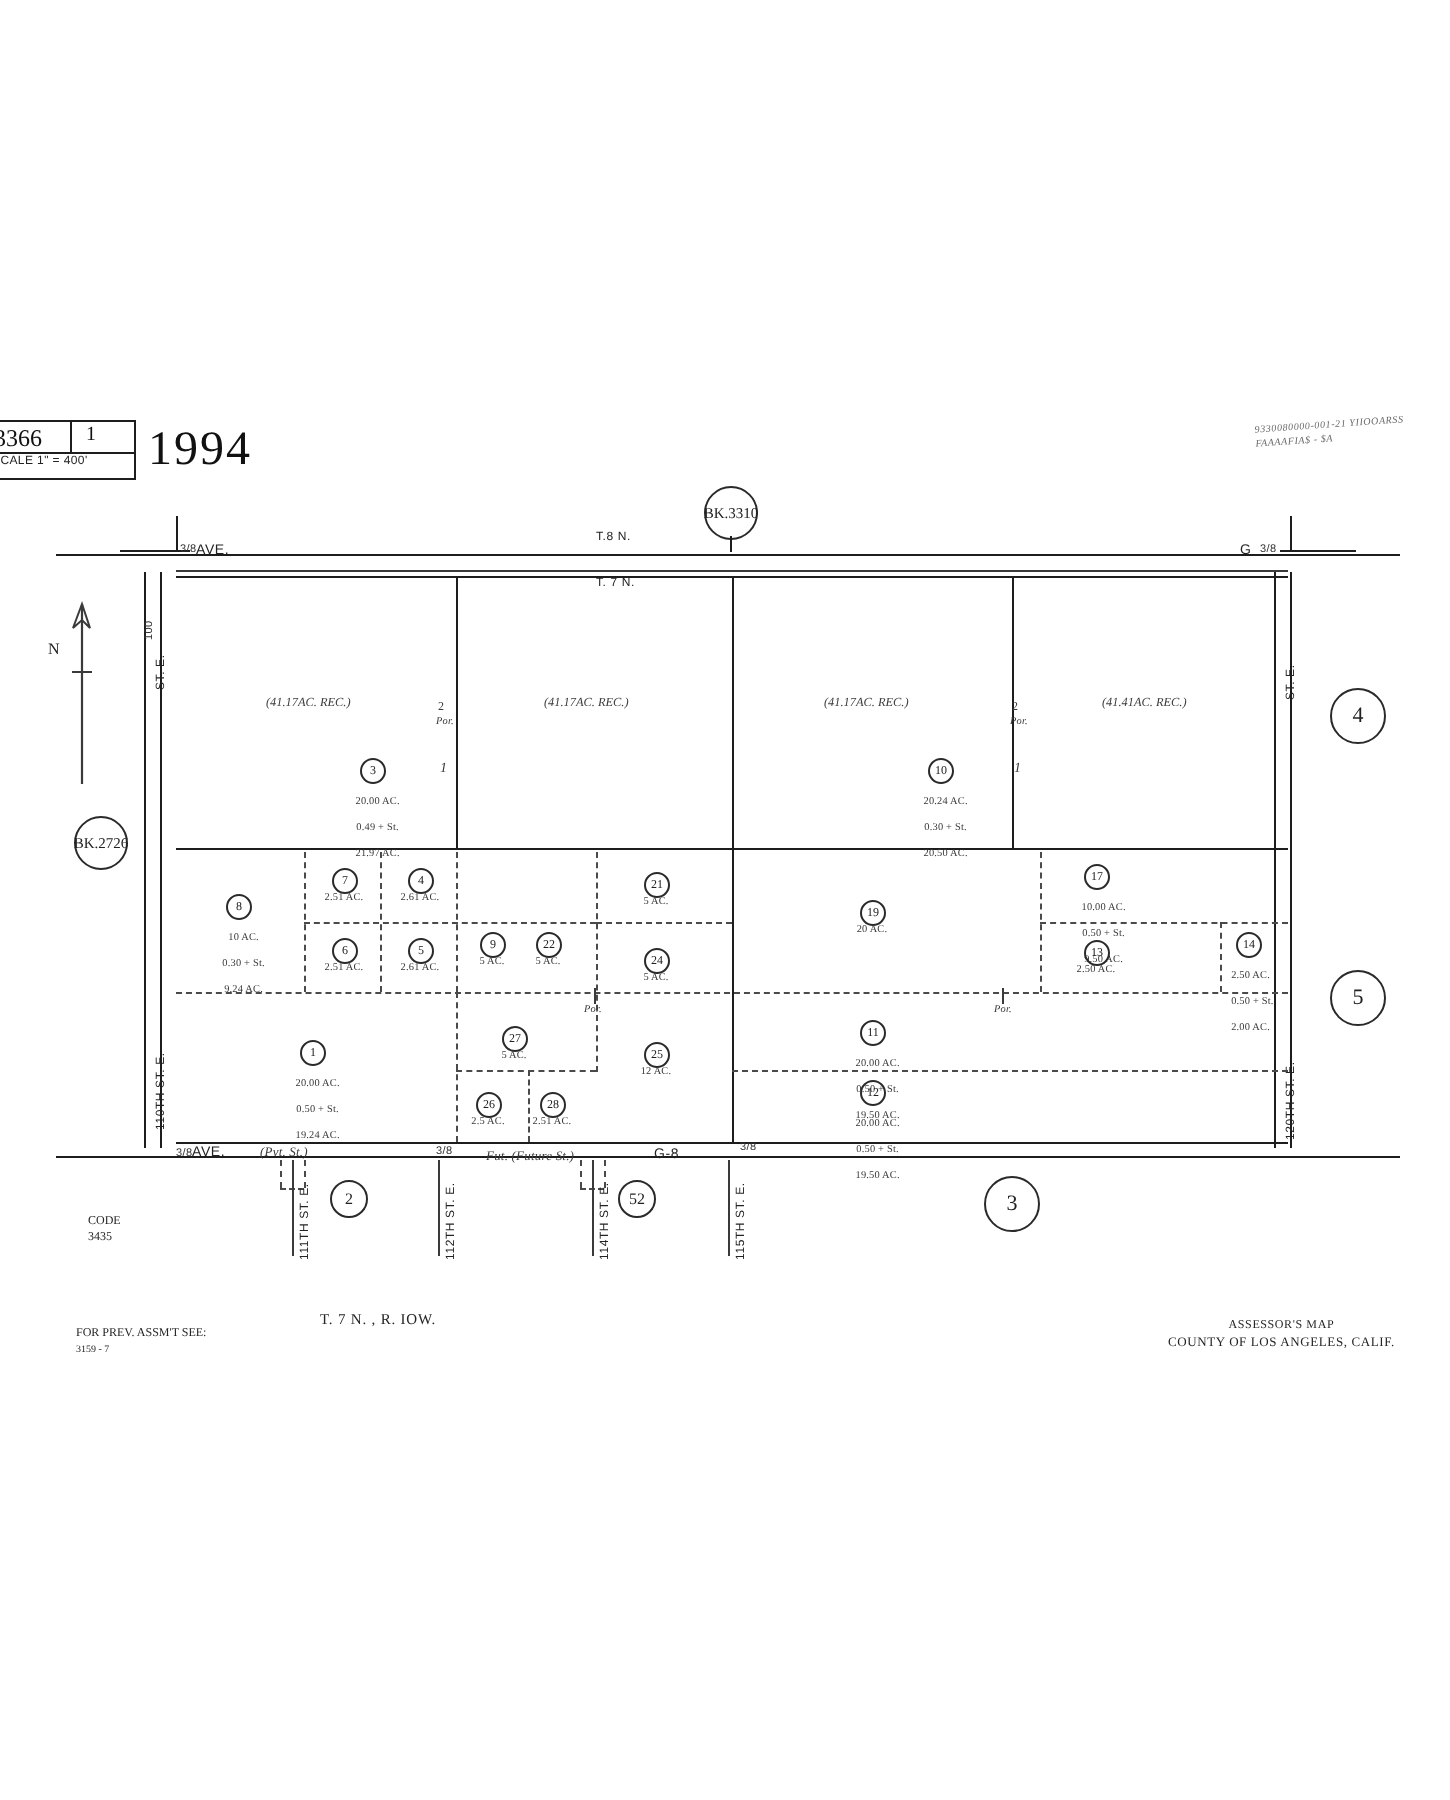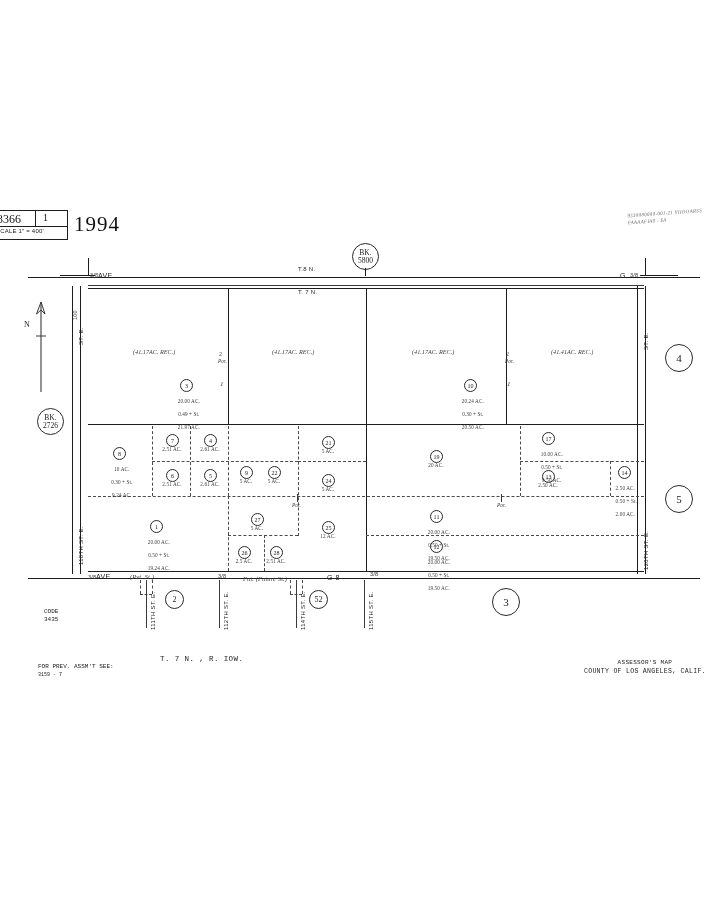--- a/index.html
+++ b/index.html
@@ -23,21 +23,21 @@
   
   .circ{
     position:absolute;border:1px solid #2a2a2a;border-radius:50%;
     display:flex;align-items:center;justify-content:center;
     font-family:"Liberation Serif",serif;color:#222;
     background:transparent;
   }
   .circ.big{width:26px;height:26px;font-size:11px;line-height:1;}
   .circ.mid{width:17px;height:17px;font-size:8px;}
   .circ.sm{width:11px;height:11px;font-size:6px;}
-  .circ.bk{width:25px;height:25px;font-size:7.5px;flex-direction:column;line-height:1.05;}
+  .circ.bk{width:25px;height:25px;font-size:7.5px;flex-direction:row;line-height:1.05;}
 
   
   .hand{
     position:absolute;
     font-family:"Liberation Serif",serif;
     color:#3b3b3b;
     font-size:5.2px;
     letter-spacing:.1px;
     white-space:pre;
     line-height:1.25;
@@ -59,32 +59,32 @@
   .lbl.sm{font-size:6px;}
   .rot{transform-origin:0 0;transform:rotate(-90deg);}
 
   
   #hdrbox{position:absolute;left:-6px;top:210px;width:72px;height:28px;border:1px solid #1d1d1d;}
   #hdrbox .div{position:absolute;left:40px;top:0;width:1px;height:15px;background:#1d1d1d;}
   #hdrbox .mid{position:absolute;left:0;top:15px;width:72px;height:1px;background:#1d1d1d;}
   #bknum{position:absolute;left:2px;top:1px;font-family:"Liberation Serif",serif;font-size:12px;color:#111;}
   #pgnum{position:absolute;left:48px;top:1px;font-family:"Liberation Serif",serif;font-size:10px;color:#111;}
   #scaletxt{position:absolute;left:1px;top:17px;font-family:"Liberation Sans",sans-serif;font-size:6px;color:#222;letter-spacing:.2px;}
-  #yeartxt{position:absolute;left:74px;top:212px;font-family:"Liberation Serif",serif;font-size:21px;color:#111;letter-spacing:1px;}
+  #yeartxt{position:absolute;left:74px;top:212px;font-family:"Liberation Serif",serif;font-size:24px;color:#111;letter-spacing:1px;}
 
   
   #scribble{position:absolute;left:628px;top:210px;width:95px;height:26px;
     font-family:"Liberation Serif",serif;font-style:italic;font-size:5px;color:#6a6a6a;
     line-height:1.3;letter-spacing:.3px;transform:rotate(-4deg);}
 
   
   #north{position:absolute;left:28px;top:288px;width:26px;height:110px;}
 
   
-  .foot{position:absolute;font-family:Liberation Mono, monospace;color:#242424;}
+  .foot{position:absolute;font-family:Liberation Serif, serif;color:#242424;}
   #prevassmt{left:38px;top:663px;font-size:6px;line-height:1.35;}
   #township{left:160px;top:655px;font-size:7.5px;letter-spacing:.4px;}
   #amap{left:584px;top:659px;font-size:6px;text-align:center;line-height:1.4;letter-spacing:.3px;}
   #codeblk{left:44px;top:608px;font-size:6px;line-height:1.3;}
 </style>
 </head>
 <body>
 
 <div id="sheet">
 
@@ -104,21 +104,21 @@
     <svg width="26" height="110" viewBox="0 0 26 110">
       <path d="M13 104 L13 14" stroke="#3a3a3a" stroke-width="1.1" fill="none"></path>
       <path d="M13 14 L8.5 26 L13 22 L17 26 Z" fill="none" stroke="#3a3a3a" stroke-width="1"></path>
       <path d="M8 48 L18 48" stroke="#3a3a3a" stroke-width="1"></path>
     </svg>
     <div class="lbl" style="left:-4px;top:32px;font-size:8px;font-family:'Liberation Serif',serif;">N</div>
   </div>
 
   <div class="circ bk" style="left:352px;top:243px;">
     <span>BK.</span>
-    <span>5800</span>
+    <span>3310</span>
   </div>
   <div class="circ bk" style="left:37px;top:408px;">
     <span>BK.</span>
     <span>2726</span>
   </div>
 
   <div class="vline" style="left:88px;top:258px;height:17px;"></div>
   <div class="vline" style="left:365px;top:268px;height:8px;"></div>
   <div class="vline" style="left:645px;top:258px;height:17px;"></div>
   <div class="hline" style="left:60px;top:275px;width:35px;"></div>

